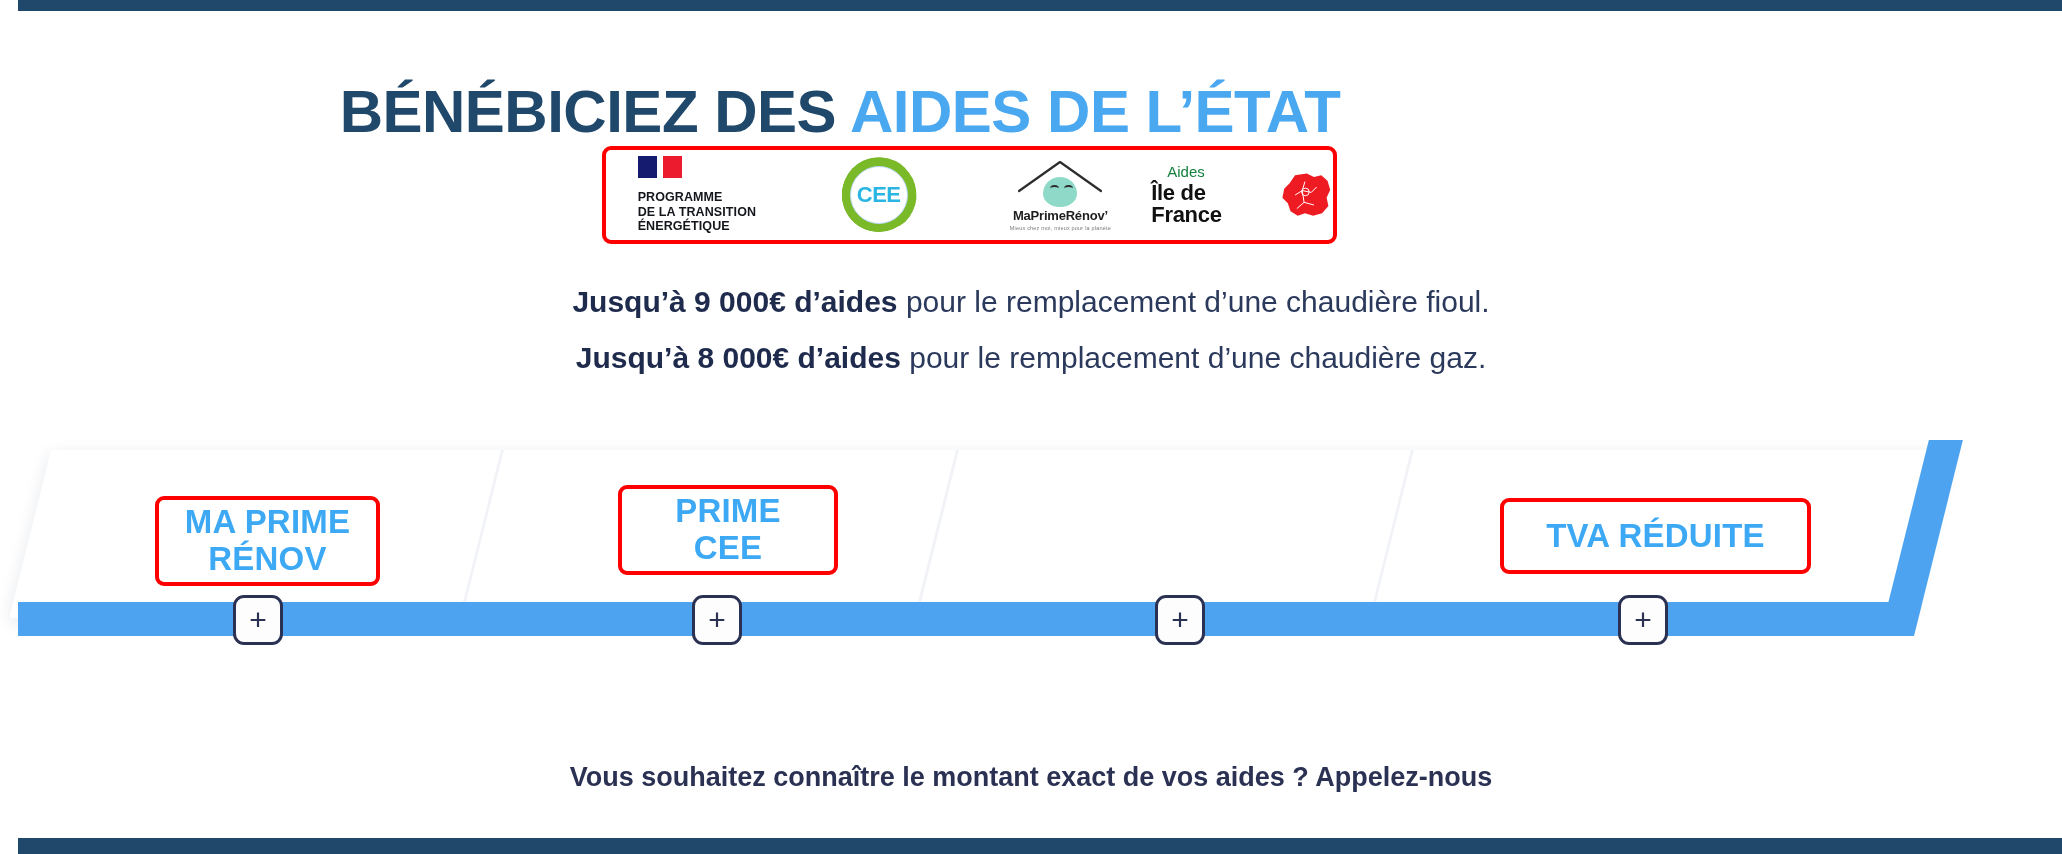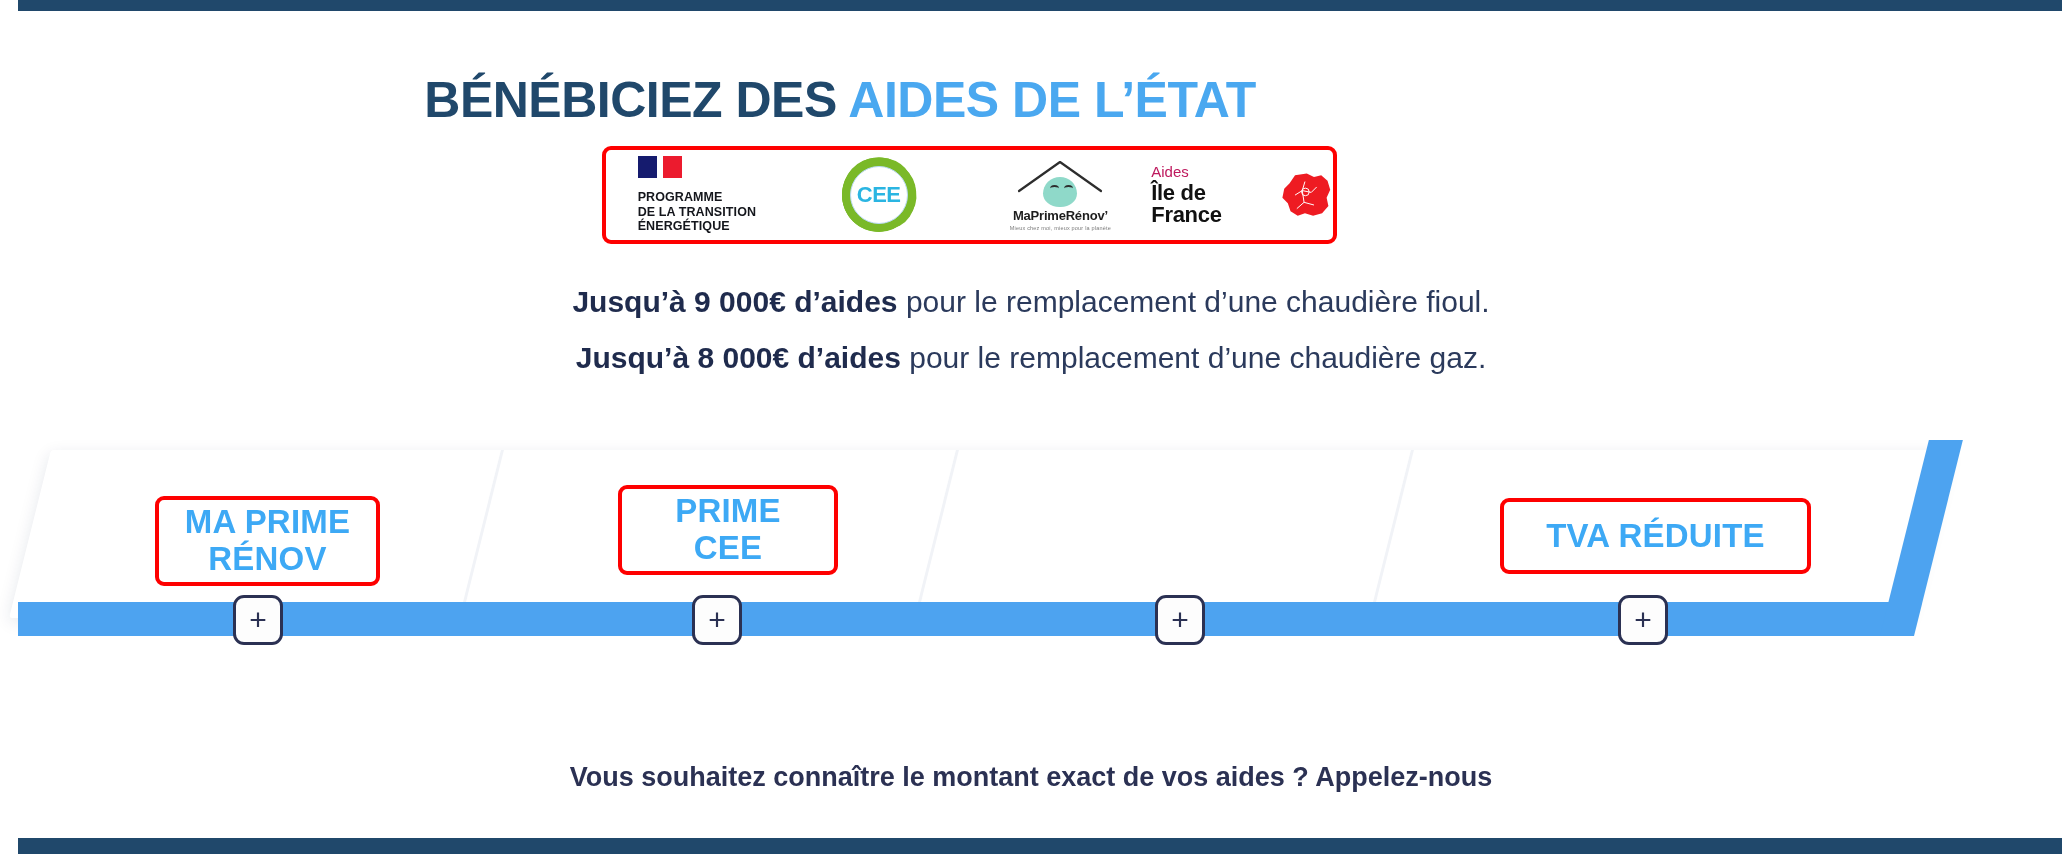--- a/index.html
+++ b/index.html
@@ -28,21 +28,21 @@
   .rule--top    { top: 0px; }
   .rule--bottom { top: 838px; height: 16px; }
 
   
   .heading {
     position: absolute;
     top: 40px;
     left: 0;
     width: 1680px;
     text-align: center;
-    font-size: 50px;
+    font-size: 60px;
     line-height: 1.05;
     font-weight: 700;
     letter-spacing: -0.5px;
     color: #20486b;
     white-space: nowrap;
   }
   .heading .accent { color: #4aa8f0; }
 
   
   .logos {
@@ -132,21 +132,21 @@
     font-size: 13px; font-weight: 700; color: #1d1d1d; margin-top: 1px;
     letter-spacing: -.2px;
   }
   .mpr-tag {
     font-size: 5.5px; color: #7a7a7a; margin-top: 2px; letter-spacing: .2px;
   }
 
   
   .idf { display: flex; align-items: flex-end; gap: 8px; }
   .idf-txt { display: flex; flex-direction: column; line-height: 1; }
-  .idf-small { font-size: 15px; color: #be185d; margin-bottom: 3px; }
+  .idf-small { font-size: 15px; color: #15803d; margin-bottom: 3px; margin-left: 16px; }
   .idf-big { font-size: 22px; font-weight: 700; color: #111111; letter-spacing: -.3px; }
   .idf-map { width: 62px; height: 52px; margin-bottom: 4px; }
 
   
   .subline {
     position: absolute;
     left: 0; width: 2062px;
     text-align: center;
     font-size: 30px;
     color: #2b3a5c;

